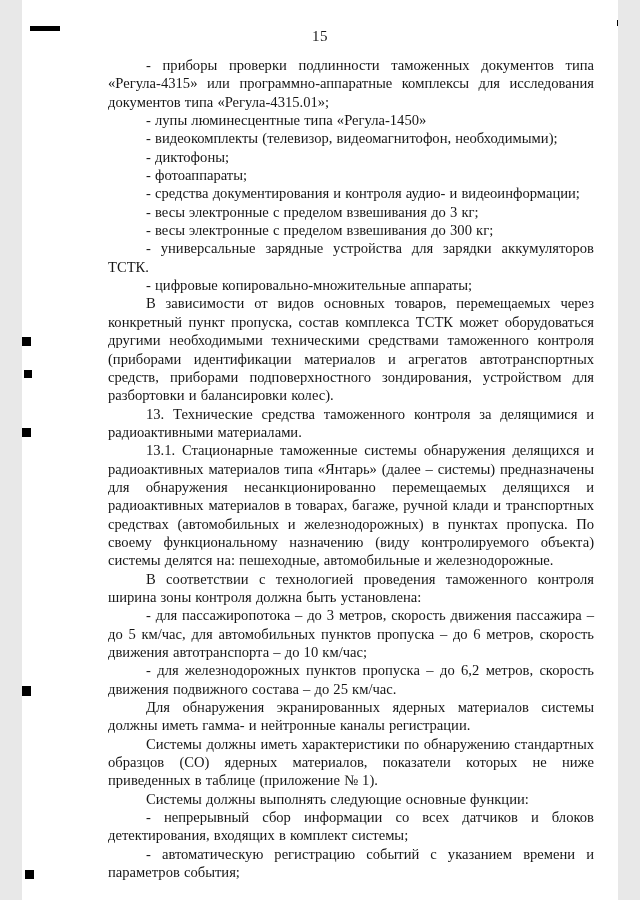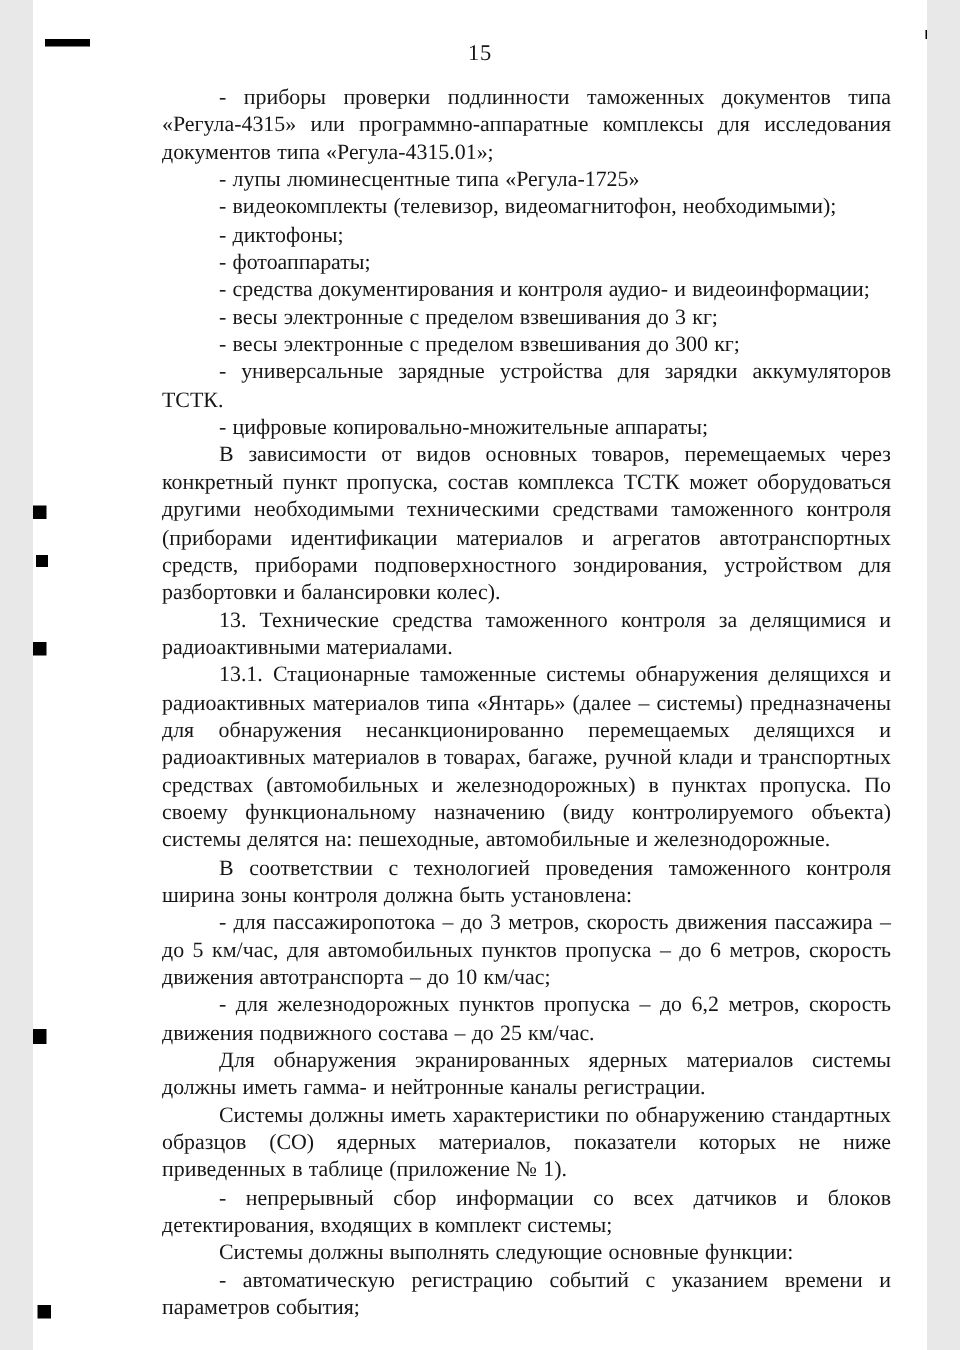--- a/index.html
+++ b/index.html
@@ -48,39 +48,39 @@
 </style>
 </head>
 <body>
 
 <div class="page">
 
   <div class="page-number">15</div>
 
   <div class="content">
       <p class="para">- приборы проверки подлинности таможенных документов типа «Регула-4315» или программно-аппаратные комплексы для исследования документов типа «Регула-4315.01»;</p>
-      <p class="para">- лупы люминесцентные типа «Регула-1725»</p>
+      <p class="para">- лупы люминесцентные типа «Регула-1450»</p>
       <p class="para">- видеокомплекты (телевизор, видеомагнитофон, необходимыми);</p>
       <p class="para">- диктофоны;</p>
       <p class="para">- фотоаппараты;</p>
       <p class="para">- средства документирования и контроля аудио- и видеоинформации;</p>
       <p class="para">- весы электронные с пределом взвешивания до 3 кг;</p>
       <p class="para">- весы электронные с пределом взвешивания до 300 кг;</p>
       <p class="para">- универсальные зарядные устройства для зарядки аккумуляторов ТСТК.</p>
       <p class="para">- цифровые копировально-множительные аппараты;</p>
       <p class="para">В зависимости от видов основных товаров, перемещаемых через конкретный пункт пропуска, состав комплекса ТСТК может оборудоваться другими необходимыми техническими средствами таможенного контроля (приборами идентификации материалов и агрегатов автотранспортных средств, приборами подповерхностного зондирования, устройством для разбортовки и балансировки колес).</p>
       <p class="para">13. Технические средства таможенного контроля за делящимися и радиоактивными материалами.</p>
       <p class="para">13.1. Стационарные таможенные системы обнаружения делящихся и радиоактивных материалов типа «Янтарь» (далее – системы) предназначены для обнаружения несанкционированно перемещаемых делящихся и радиоактивных материалов в товарах, багаже, ручной клади и транспортных средствах (автомобильных и железнодорожных) в пунктах пропуска. По своему функциональному назначению (виду контролируемого объекта) системы делятся на: пешеходные, автомобильные и железнодорожные.</p>
       <p class="para">В соответствии с технологией проведения таможенного контроля ширина зоны контроля должна быть установлена:</p>
       <p class="para">- для пассажиропотока – до 3 метров, скорость движения пассажира – до 5 км/час, для автомобильных пунктов пропуска – до 6 метров, скорость движения автотранспорта – до 10 км/час;</p>
       <p class="para">- для железнодорожных пунктов пропуска – до 6,2 метров, скорость движения подвижного состава – до 25 км/час.</p>
       <p class="para">Для обнаружения экранированных ядерных материалов системы должны иметь гамма- и нейтронные каналы регистрации.</p>
       <p class="para">Системы должны иметь характеристики по обнаружению стандартных образцов (СО) ядерных материалов, показатели которых не ниже приведенных в таблице (приложение № 1).</p>
+      <p class="para">Системы должны выполнять следующие основные функции:</p>
       <p class="para">- непрерывный сбор информации со всех датчиков и блоков детектирования, входящих в комплект системы;</p>
-      <p class="para">Системы должны выполнять следующие основные функции:</p>
       <p class="para">- автоматическую регистрацию событий с указанием времени и параметров события;</p>
     </div>
 
   <div class="artifact" style="left:8px;   top:26px;  width:30px; height:5px;"></div>
   <div class="artifact" style="left:595px; top:20px;  width:45px; height:6px;"></div>
   <div class="artifact" style="left:0px;   top:337px; width:9px;  height:9px;"></div>
   <div class="artifact" style="left:2px;   top:370px; width:8px;  height:8px;"></div>
   <div class="artifact" style="left:0px;   top:428px; width:9px;  height:9px;"></div>
   <div class="artifact" style="left:0px;   top:686px; width:9px;  height:10px;"></div>
   <div class="artifact" style="left:3px;   top:870px; width:9px;  height:9px;"></div>

